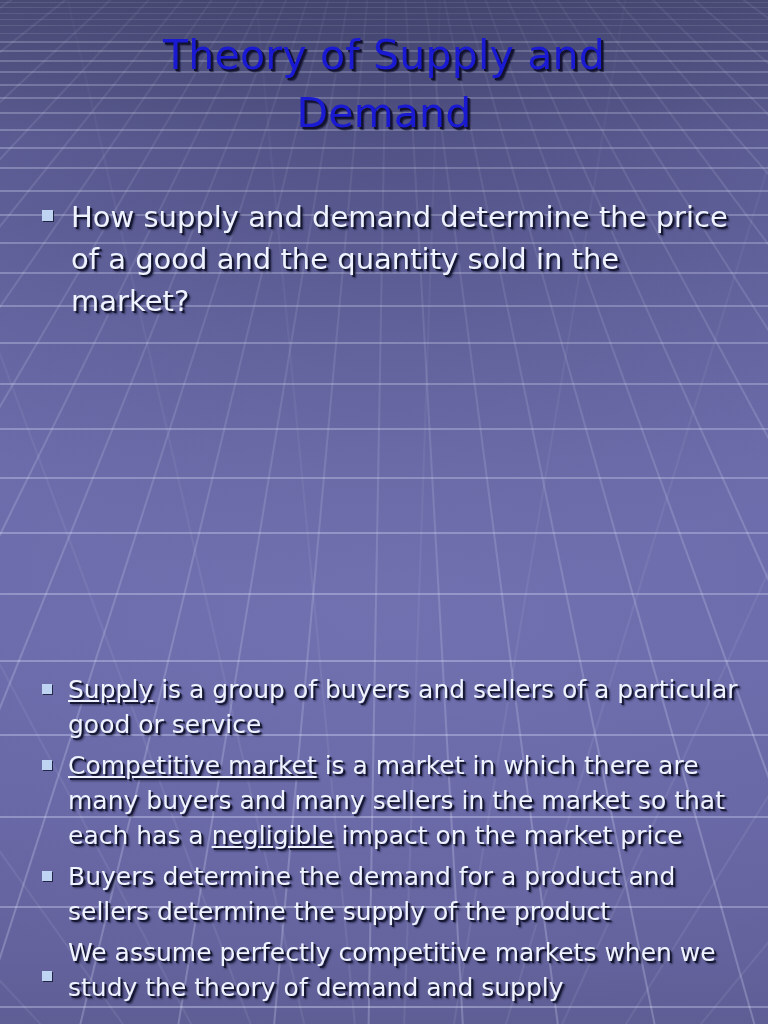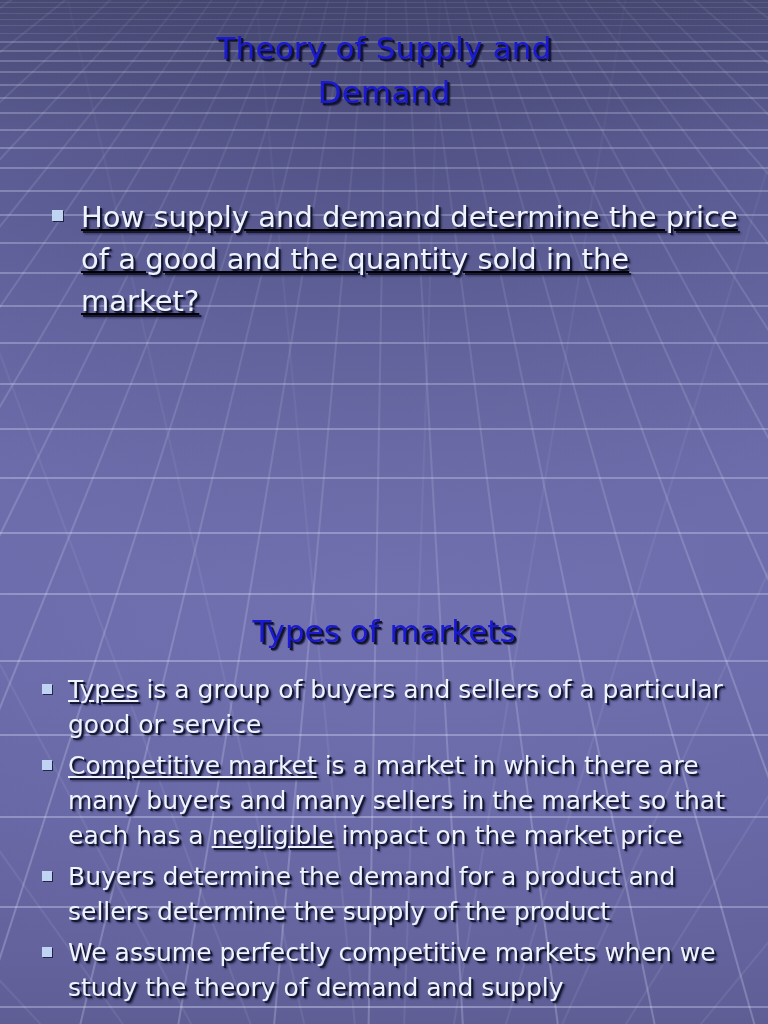--- a/index.html
+++ b/index.html
@@ -85,51 +85,51 @@
   }
 
   
   .content { position:absolute; inset:0; }
 
   .slide-title {
     position:absolute;
     left: 60px; top: 26px; width: 648px;
     text-align:center;
     color:#1a1ad2;
-    font-size: 31px;
+    font-size: 41px;
     line-height: 1.42;
     font-weight: 400;
     letter-spacing: .2px;
     text-shadow: 2px 2px 0 #121230, 3px 3px 1px rgba(8,8,24,.55);
     white-space: pre-line;
   }
 
   .section-title {
     position:absolute;
     left: 60px; top: 612px; width: 648px;
     text-align:center;
     color:#1a1ad2;
     font-size: 31px;
     line-height: 1.25;
     font-weight: 400;
     text-shadow: 2px 2px 0 #121230, 3px 3px 1px rgba(8,8,24,.55);
   }
 
   .bullets { position:absolute; }
-  .bullets.upper { left: 52px; top: 196px; width: 700px; text-decoration: underline; }
+  .bullets.upper { left: 42px; top: 196px; width: 700px; }
   .bullets.lower { left: 42px; top: 672px; width: 706px; }
 
   .bullet-row {
     display:flex;
     align-items: flex-start;
   }
   .bullets.upper .bullet-row { margin-bottom: 52px; }
   .bullets.upper .bullet-row:last-child { margin-bottom: 0; }
   .bullets.lower .bullet-row { margin-bottom: 6px; }
-  .bullets.lower .bullet-row:last-child { margin-bottom: 0; }
+  .bullets.lower .bullet-row:last-child { margin-bottom: 0; align-items: center; }
 
   .bullet-mark {
     flex: 0 0 auto;
     width: 11px; height: 11px;
     background: #bfd4f2;
     box-shadow: 1px 1px 0 rgba(14,16,40,.75);
   }
   .bullets.upper .bullet-mark { margin: 14px 18px 0 0; }
   .bullets.lower .bullet-mark { margin: 12px 16px 0 0; width:10px; height:10px; }
 
@@ -244,26 +244,25 @@
     <div class="slide-title">Theory of Supply and
 Demand</div>
 
     <div class="bullets upper" id="upper-bullets">
         <div class="bullet-row">
           <span class="bullet-mark"></span>
           <span class="bullet-text">How supply and demand determine the price of a good and the quantity sold in the market?</span>
         </div>
       </div>
 
-    <div class="section-title">Types of markets</div>
 
     <div class="bullets lower" id="lower-bullets">
         <div class="bullet-row">
           <span class="bullet-mark"></span>
-          <span class="bullet-text"><u>Types</u> is a group of buyers and sellers of a particular good or service</span>
+          <span class="bullet-text"><u>Supply</u> is a group of buyers and sellers of a particular good or service</span>
         </div>
         <div class="bullet-row">
           <span class="bullet-mark"></span>
           <span class="bullet-text"><u>Competitive market</u>  is a market in which there are many buyers and many sellers in the market so that each has a <u>negligible</u> impact on the market price</span>
         </div>
         <div class="bullet-row">
           <span class="bullet-mark"></span>
           <span class="bullet-text">Buyers determine the demand for a product and sellers determine the supply of the product</span>
         </div>
         <div class="bullet-row">

